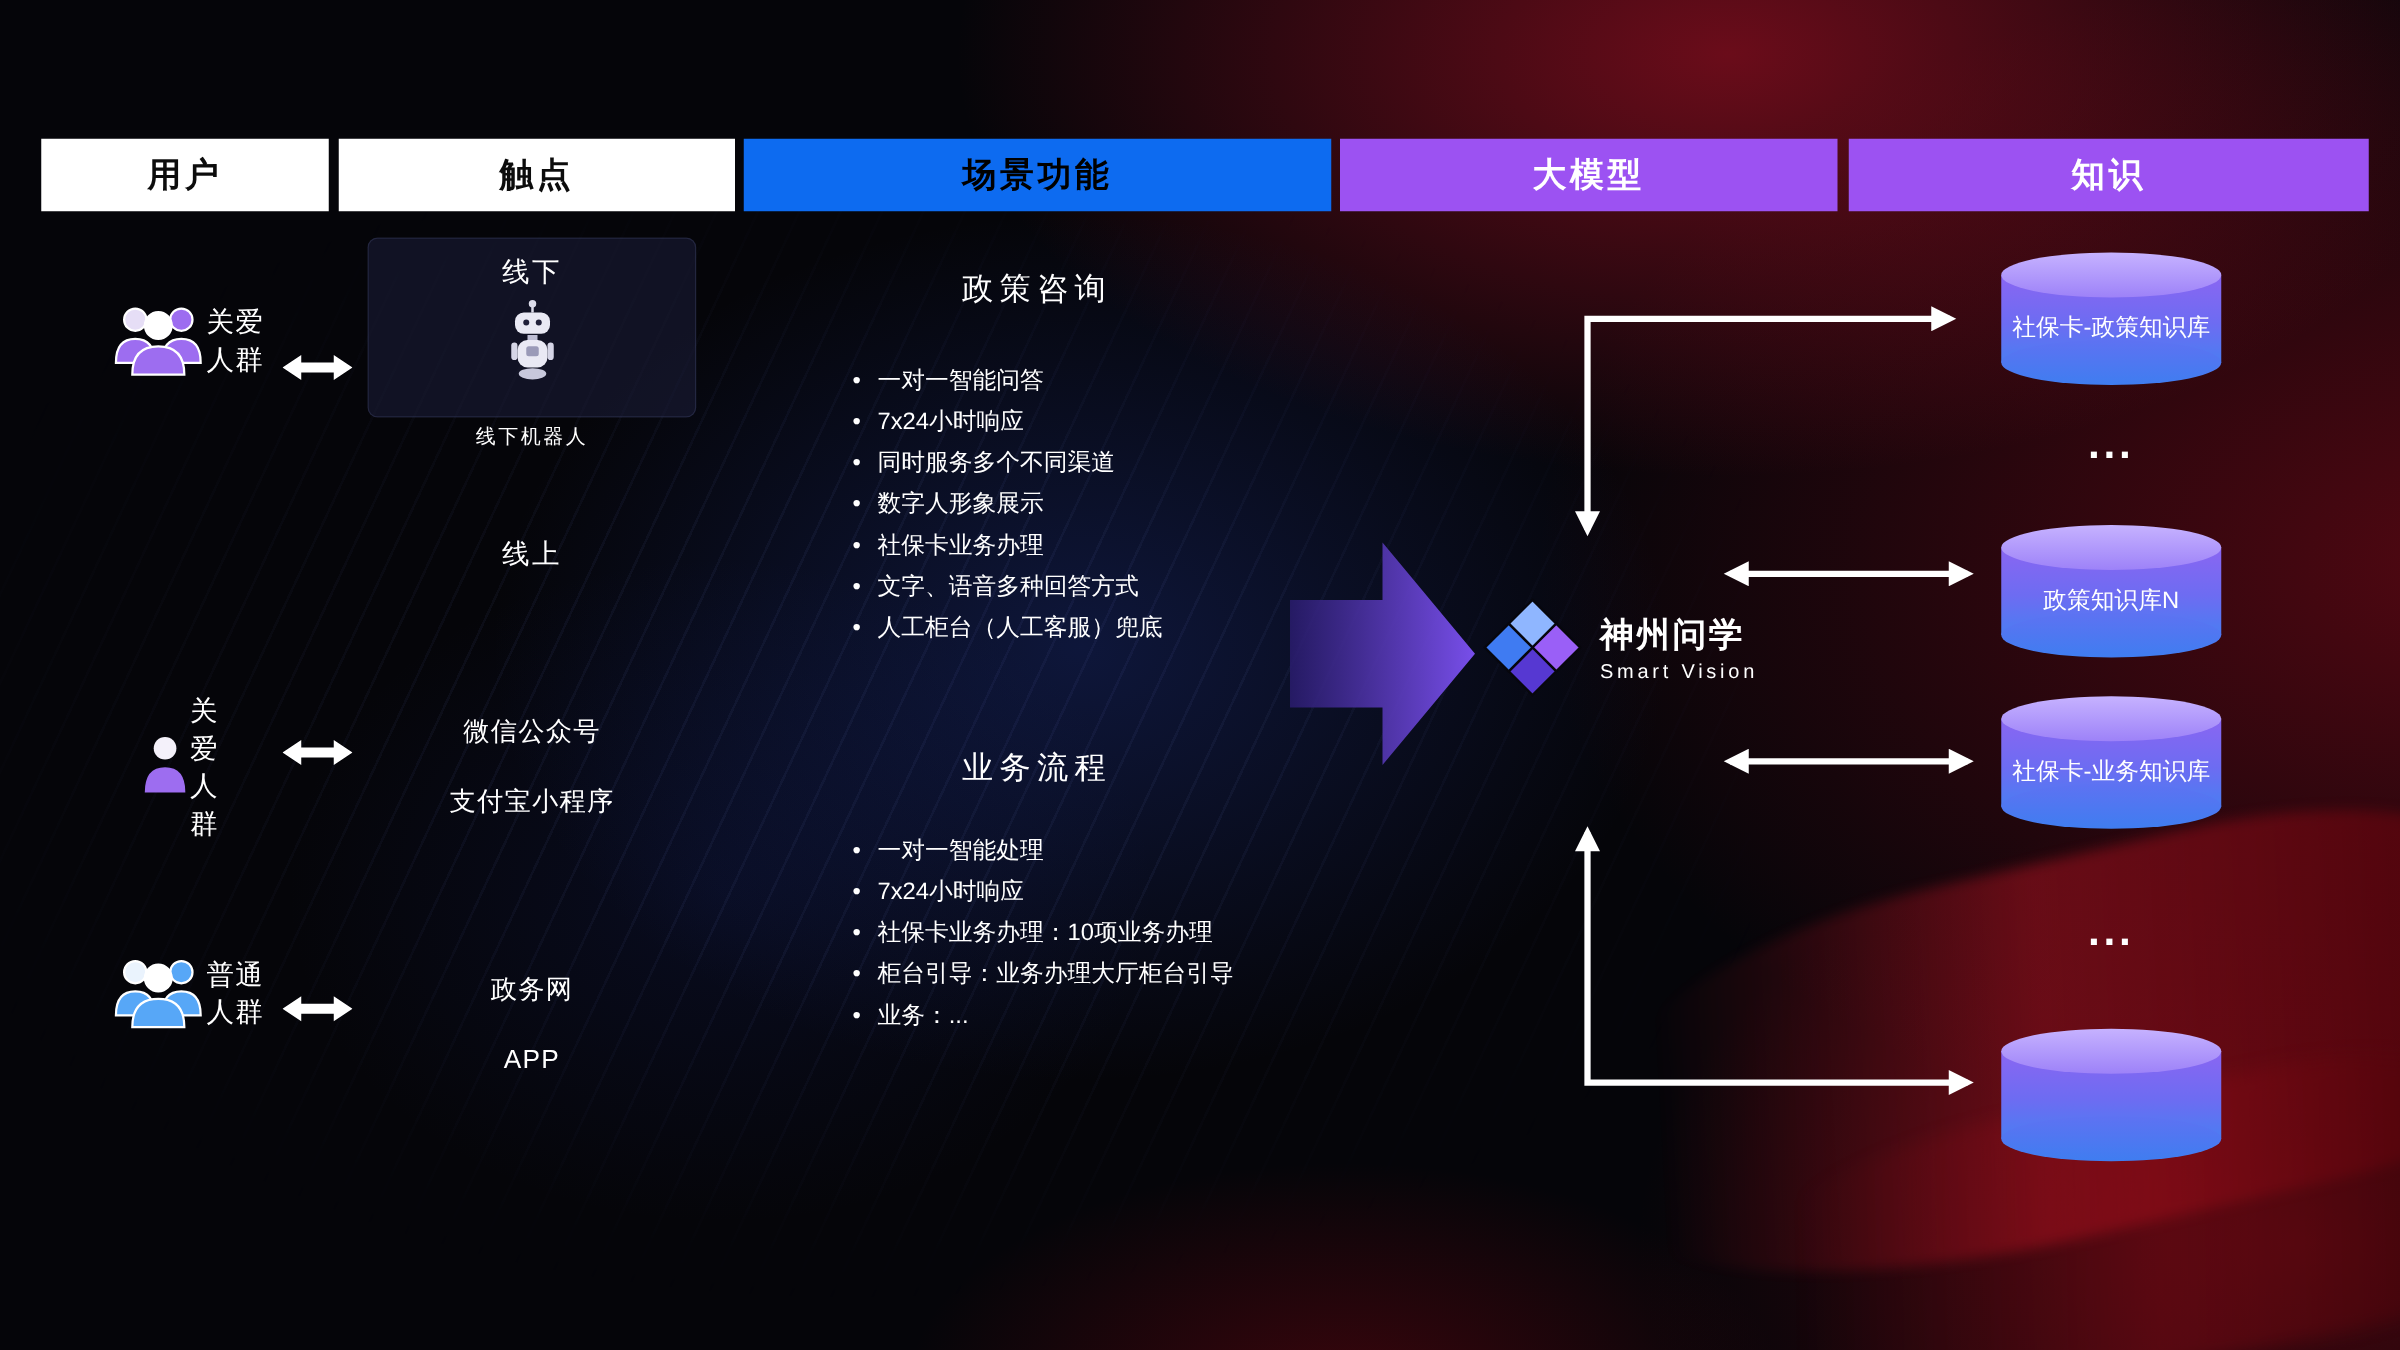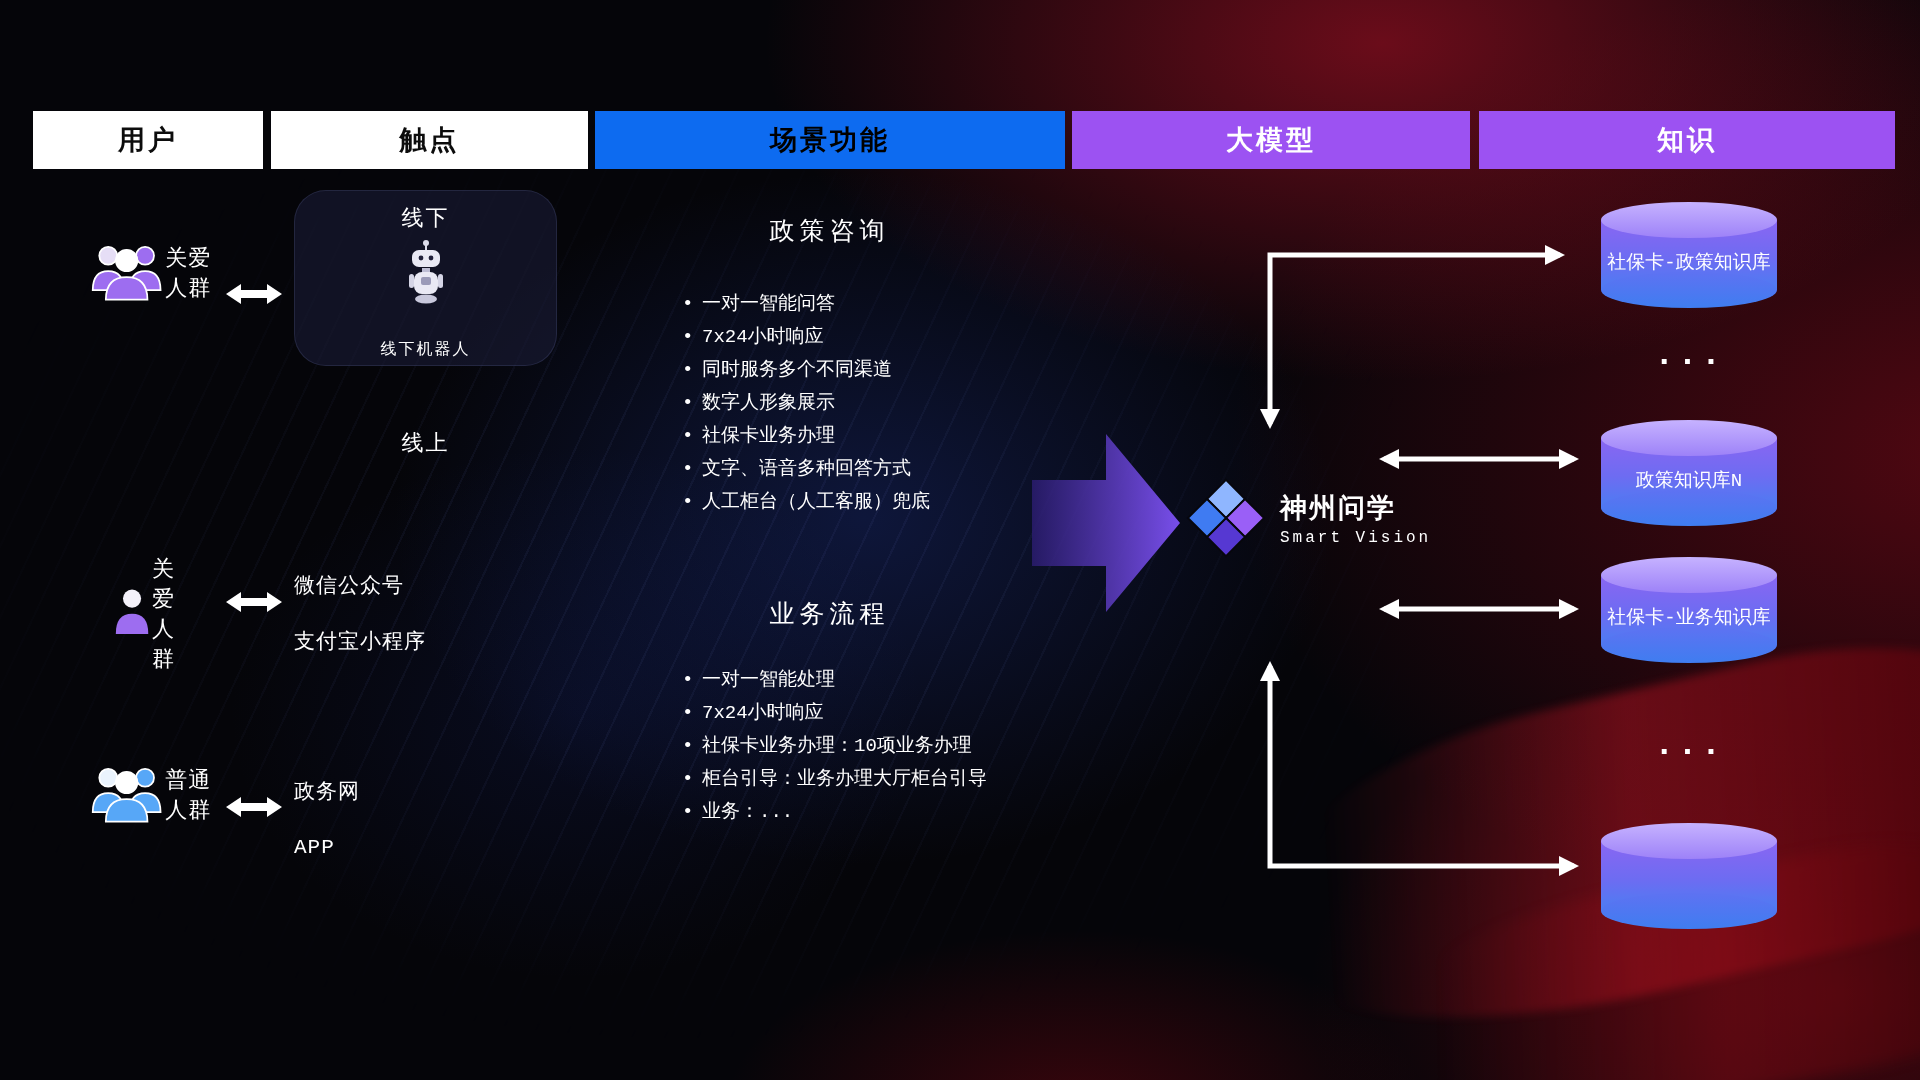--- a/index.html
+++ b/index.html
@@ -1,20 +1,20 @@
 <!DOCTYPE html>
 <html><head>
 <meta charset="utf-8">
 <style>
   * { margin:0; padding:0; box-sizing:border-box; }
   html,body { background:#000; }
   .stage {
     position:relative; width:1920px; height:1080px; overflow:hidden;
     background:#050509; color:#fff;
-    font-family:Liberation Mono, monospace;
+    font-family:Liberation Sans, sans-serif;
   }
   
   .bg-red { position:absolute; inset:0;
     background:
       radial-gradient(950px 520px at 72% 4%,  rgba(190,18,40,.55), transparent 65%),
       radial-gradient(1150px 760px at 103% 42%, rgba(155,10,26,.5), transparent 65%),
       radial-gradient(820px 540px at 96% 92%, rgba(130,8,20,.5), transparent 65%),
       radial-gradient(500px 260px at 56% 103%, rgba(120,6,16,.45), transparent 70%);
   }
   .bg-blue { position:absolute; inset:0;
@@ -41,25 +41,25 @@
   .hdr { position:absolute; top:111px; height:58px; display:flex; align-items:center; justify-content:center;
     font-size:27px; font-weight:bold; letter-spacing:3px; }
   .hdr.white  { background:#ffffff; color:#0c0c0c; }
   .hdr.blue   { background:#0d6bf0; color:#000000; }
   .hdr.purple { background:#9c52f2; color:#ffffff; }
   
   .user { position:absolute; display:flex; flex-direction:row; align-items:center; }
   .user-label { margin-top:6px; font-size:22px; letter-spacing:1px; color:#fff; }
   .dbl-arrow { position:absolute; }
   
-  .touch-box { position:absolute; left:294px; top:190px; width:263px; height:176px;
-    background:rgba(26,27,54,.62); border:1px solid rgba(130,140,210,.16); border-radius:32px; }
+  .touch-box { position:absolute; left:294px; top:190px; width:263px; height:144px;
+    background:rgba(26,27,54,.62); border:1px solid rgba(130,140,210,.16); border-radius:8px; }
   .touch-title { position:absolute; left:0; width:100%; text-align:center; font-size:22px; letter-spacing:2px; }
   .robot-wrap { position:absolute; left:0; top:48px; width:100%; display:flex; justify-content:center; }
-  .chan { position:absolute; left:294px; width:263px; text-align:left; font-size:21px; letter-spacing:1px; color:#fff; }
+  .chan { position:absolute; left:294px; width:263px; text-align:center; font-size:21px; letter-spacing:1px; color:#fff; }
   .big-label { position:absolute; left:294px; width:263px; text-align:center; font-size:22px; letter-spacing:2px; color:#fff; }
   
   .scene-title { position:absolute; left:594px; width:471px; text-align:center; font-size:25px; letter-spacing:5px; color:#fff; }
   .bullets { position:absolute; left:680px; list-style:none; font-size:19px; line-height:33px; color:#fff; }
   .bullets li { position:relative; padding-left:22px; }
   .bullets li::before { content:"•"; position:absolute; left:2px; }
   
   .big-arrow { position:absolute; left:1032px; top:428px; }
   .logo { position:absolute; left:1186px; top:478px; display:flex; align-items:center; gap:14px; }
   .logo-name { font-size:27px; font-weight:bold; letter-spacing:2px; }

